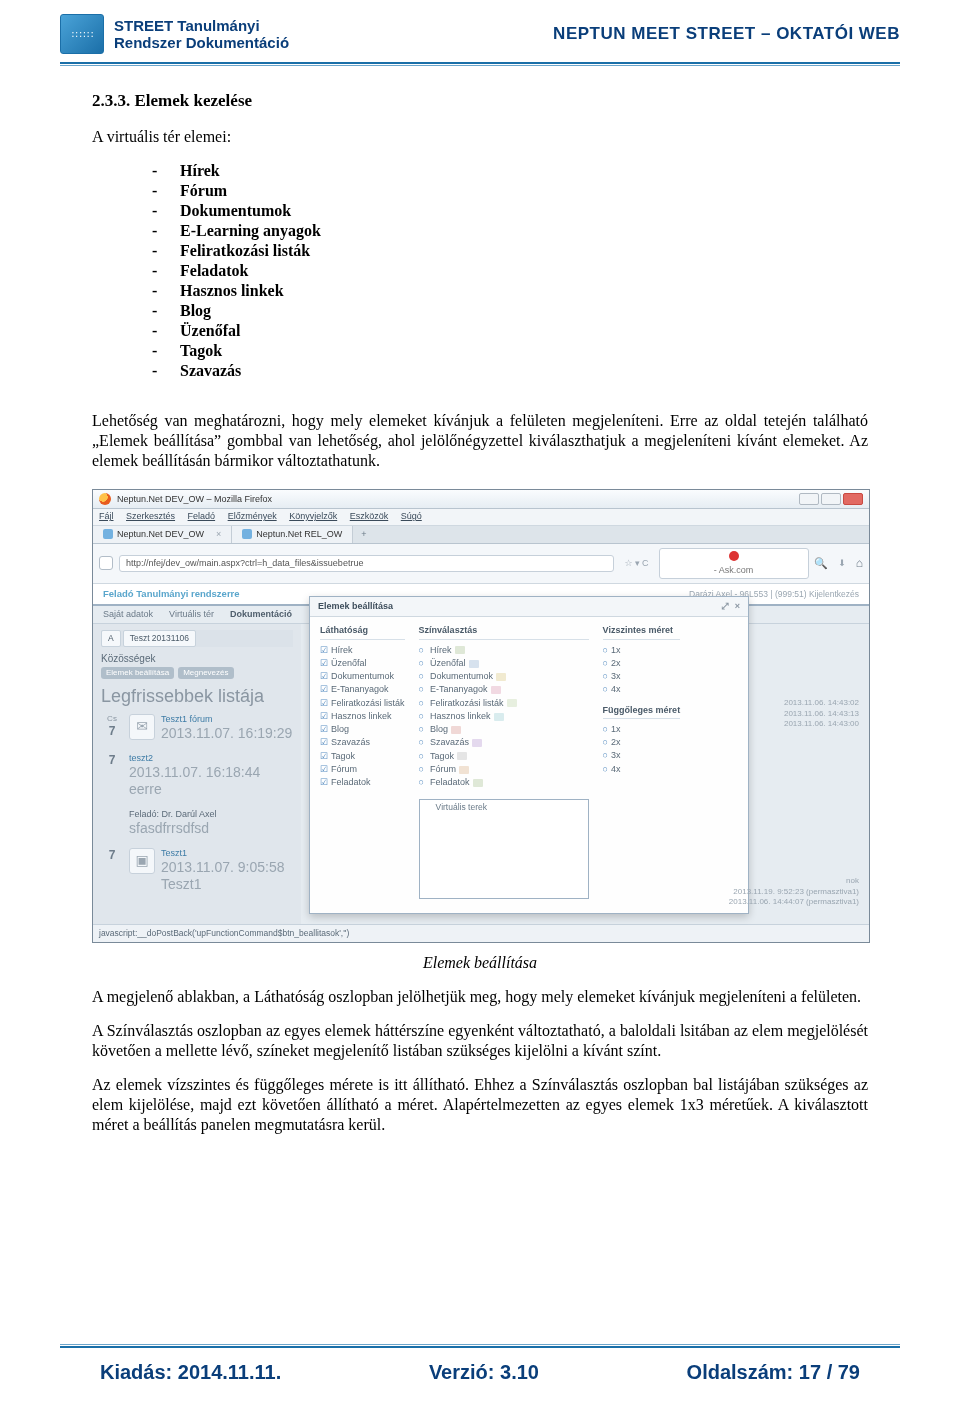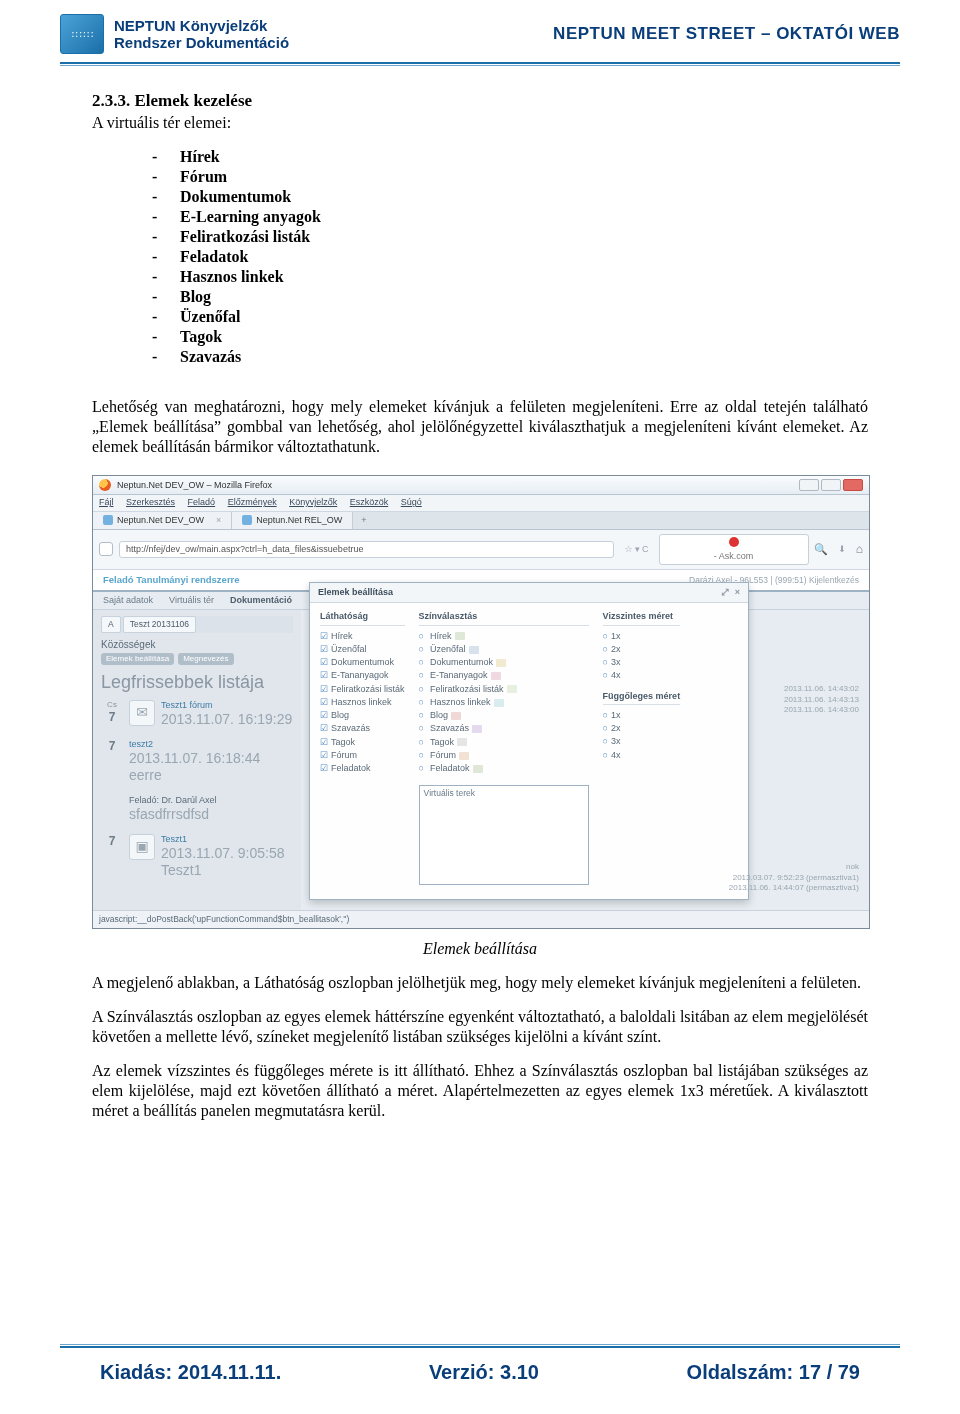--- a/index.html
+++ b/index.html
@@ -52,21 +52,21 @@
 
   
   .content {
     padding: 24px 92px 0 92px;
     font-size: 16px;
     line-height: 1.25;
   }
   .content h2 {
     font-size: 17px;
     font-weight: bold;
-    margin-bottom: 2px;
+    margin-bottom: 16px;
   }
   .intro { margin-bottom: 14px; }
   .dash-list { list-style: none; padding-left: 60px; }
   .dash-list li::before { content: "-"; display: inline-block; width: 28px; }
   .dash-list li { font-weight: bold; line-height: 1.25; }
 
   .para { margin-top: 30px; text-align: justify; }
   .para2 { margin-top: 14px; text-align: justify; }
   .caption { text-align: center; font-style: italic; margin-top: 10px; }
 
@@ -146,21 +146,21 @@
   .mcol li{ color:#5a6a78; padding:1px 0; white-space:nowrap; }
   .mcol li::before{ content:"☑"; color:#5a8fc2; margin-right:3px; font-size:9px;}
   .mcol.radio li::before{ content:"○"; }
   .mcol.color li{ display:flex; align-items:center; gap:3px;}
   .mcol.color li::before{ content:"○"; }
   .sw{ width:10px;height:8px;display:inline-block;border-radius:1px;}
   .sw.gr{background:#dfe8d7;} .sw.bl{background:#d7e2ee;} .sw.ye{background:#f1ead0;}
   .sw.pk{background:#f1d9e2;} .sw.lg{background:#e7efdf;} .sw.cy{background:#d9ecee;}
   .sw.rd{background:#f0d8d6;} .sw.pu{background:#e4d9ee;} .sw.gy{background:#e5e5e5;}
   .sw.or{background:#f1e2d3;}
-  .preview-box{ border:1px solid #9fb2c4; width:170px; height:100px; margin-top:10px; font-size:8.5px; padding:2px 4px; color:#6a7a88; background:#fff;}
+  .preview-box{ border:1px solid #9fb2c4; width:170px; height:100px; margin-top:10px; font-size:8.5px; padding:2px 16px; color:#6a7a88; background:#fff;}
   .right-strip{ flex:1; background:#e6ecf1; }
   .right-times{ position:absolute; right:10px; font-size:8px; color:#9aa6b1; text-align:right; line-height:1.3;}
 
   .status{ background:#eef2f6; border-top:1px solid #c7d2dc; font-size:8.5px; color:#5a6a78; padding:3px 6px; }
 
   
   .page-footer-rules{
     position:absolute; left:60px; right:60px; bottom:66px;
     border-top:1px solid #6ca6cc; border-bottom:2px solid #1b6fa8; height:4px;
   }
@@ -171,21 +171,21 @@
     font-size:20px; color:#0a3e7a;align-items:flex-end;
   }
   .page-footer .c{ flex:1; text-align:center; }
 </style>
 </head>
 <body>
 
 <div class="page-header">
   <div class="hdr-logo">::::::</div>
   <div class="hdr-left">
-    <div>NEPTUN Könyvjelzők</div>
+    <div>STREET Tanulmányi</div>
     <div>Rendszer Dokumentáció</div>
   </div>
   <div class="hdr-right">NEPTUN MEET STREET – OKTATÓI WEB</div>
 </div>
 <div class="hdr-rules"></div>
 
 <div class="content">
   <h2>2.3.3. Elemek kezelése</h2>
   <div class="intro">A virtuális tér elemei:</div>
 
@@ -409,21 +409,21 @@
       </div>
 
       <div class="right-strip">
         <div class="right-times" style="top:74px;">
           <div>2013.11.06. 14:43:02</div>
           <div>2013.11.06. 14:43:13</div>
           <div>2013.11.06. 14:43:00</div>
         </div>
         <div class="right-times" style="top:252px;">
           <div>nok</div>
-          <div>2013.03.07. 9:52:23 (permasztiva1)</div>
+          <div>2013.11.19. 9:52:23 (permasztiva1)</div>
           <div>2013.11.06. 14:44:07 (permasztiva1)</div>
         </div>
       </div>
     </div>
     <div class="status">javascript:__doPostBack('upFunctionCommand$btn_beallitasok','')</div>
   </div>
 
   <div class="caption">Elemek beállítása</div>
 
   <p class="para2">A megjelenő ablakban, a Láthatóság oszlopban jelölhetjük meg, hogy mely elemeket kívánjuk megjeleníteni a felületen.</p>

